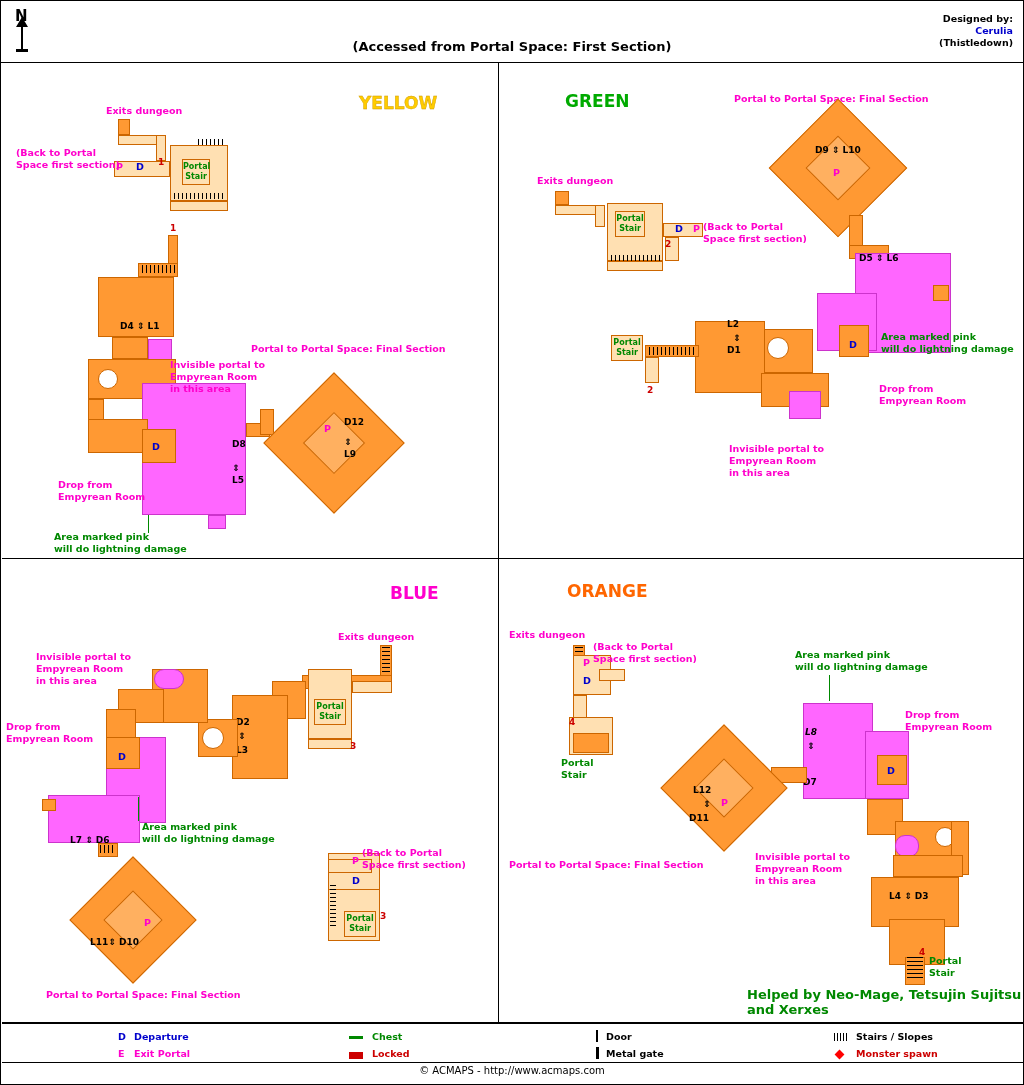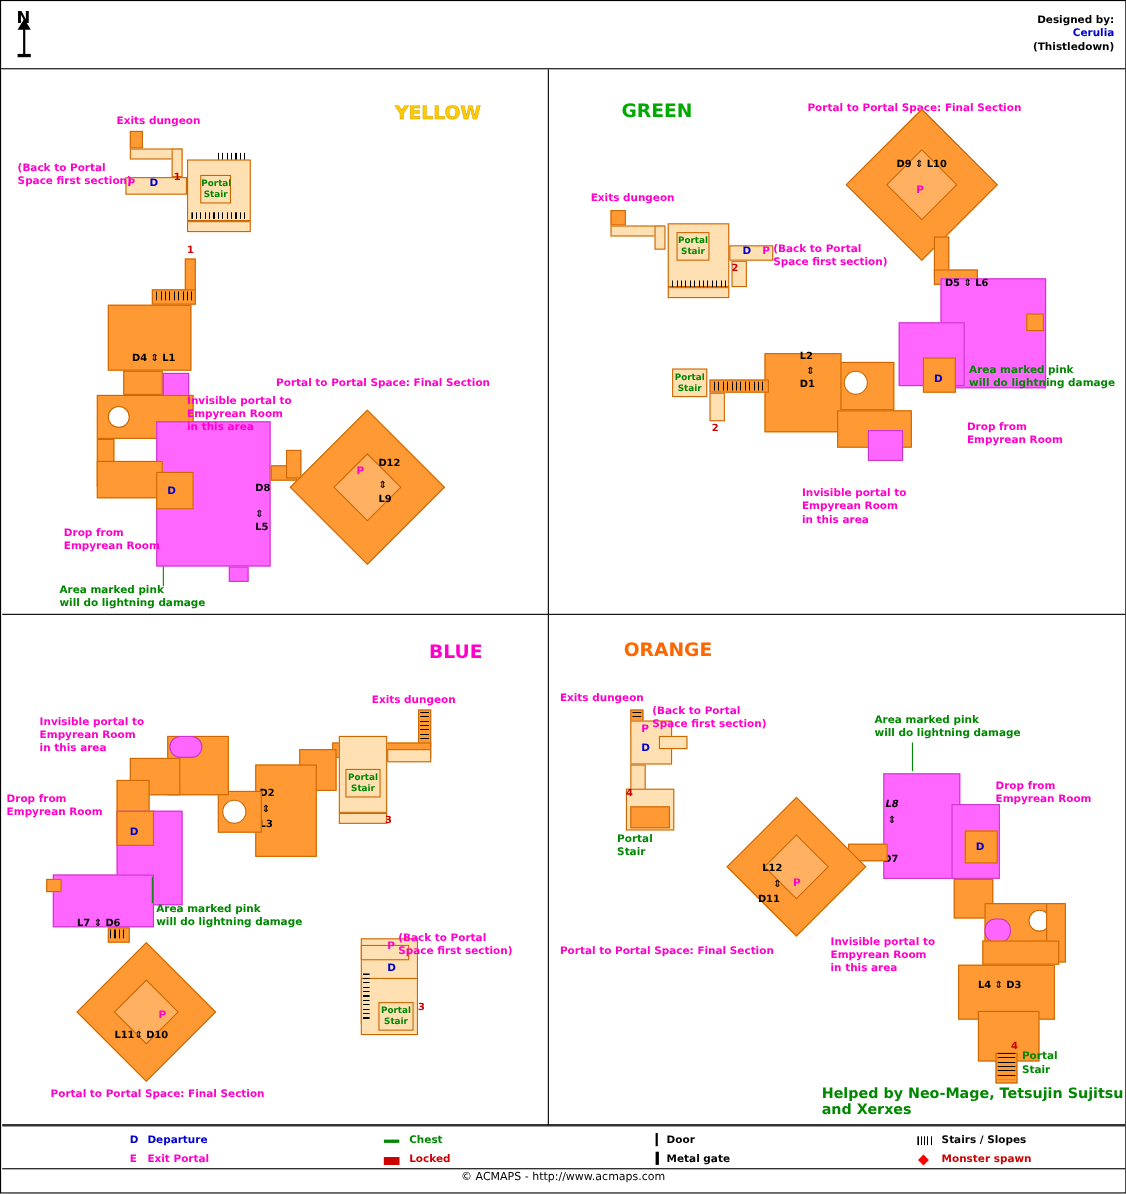--- a/index.html
+++ b/index.html
@@ -58,20 +58,21 @@
   .helped{position:absolute;font-size:13px;font-weight:bold;color:#008800;}
 </style>
 </head>
 <body>
 
 <div class="page">
 
   <div class="header">
     <div class="north">N</div>
     <div class="north-arrow"></div>
+    <div class="subtitle">(Accessed from Portal Space: First Section)</div>
     <div class="designed">
       <div>Designed by:</div>
       <div class="who">Cerulia</div>
       <div>(Thistledown)</div>
     </div>
   </div>
 
   <div class="quad" id="q-yellow">
     <div class="quad-title" style="left:357px;top:30px;color:#ffcc00;-webkit-text-stroke:0.4px #cc9900;">YELLOW</div>
 
@@ -215,21 +216,21 @@
     <div class="cor" style="left:96px;top:284px;width:20px;height:14px;"></div>
     <div class="stairs" style="left:98px;top:286px;width:16px;height:8px;"></div>
 
     <div class="note-pink" style="left:4px;top:162px;">Drop from<br>Empyrean Room</div>
     <div class="note-green" style="left:140px;top:262px;">Area marked pink<br>will do lightning damage</div>
     <div class="leader-g" style="left:136px;top:238px;height:24px;"></div>
 
     <div class="diamond" style="left:86px;top:316px;width:90px;height:90px;"></div>
     <div class="inner-dia" style="left:110px;top:340px;width:42px;height:42px;"></div>
     <div class="lbl-e" style="left:142px;top:358px;">P</div>
-    <div class="lbl" style="left:102px;top:378px;text-align:right;">L11⇕   D10</div>
+    <div class="lbl" style="left:88px;top:378px;text-align:right;">L11⇕   D10</div>
     <div class="note-pink" style="left:44px;top:430px;">Portal to Portal Space: Final Section</div>
 
     <div class="pale" style="left:326px;top:294px;width:52px;height:78px;"></div>
     <div class="pale" style="left:326px;top:300px;width:44px;height:14px;"></div>
     <div class="lbl-e" style="left:350px;top:296px;">P</div>
     <div class="lbl-d" style="left:350px;top:316px;">D</div>
     <div class="pale" style="left:326px;top:330px;width:52px;height:52px;"></div>
     <div class="stairbox" style="left:342px;top:352px;width:32px;height:26px;">Portal<br>Stair</div>
     <div class="stairs-v" style="left:328px;top:326px;width:6px;height:44px;"></div>
     <div class="note-red" style="left:378px;top:352px;">3</div>

